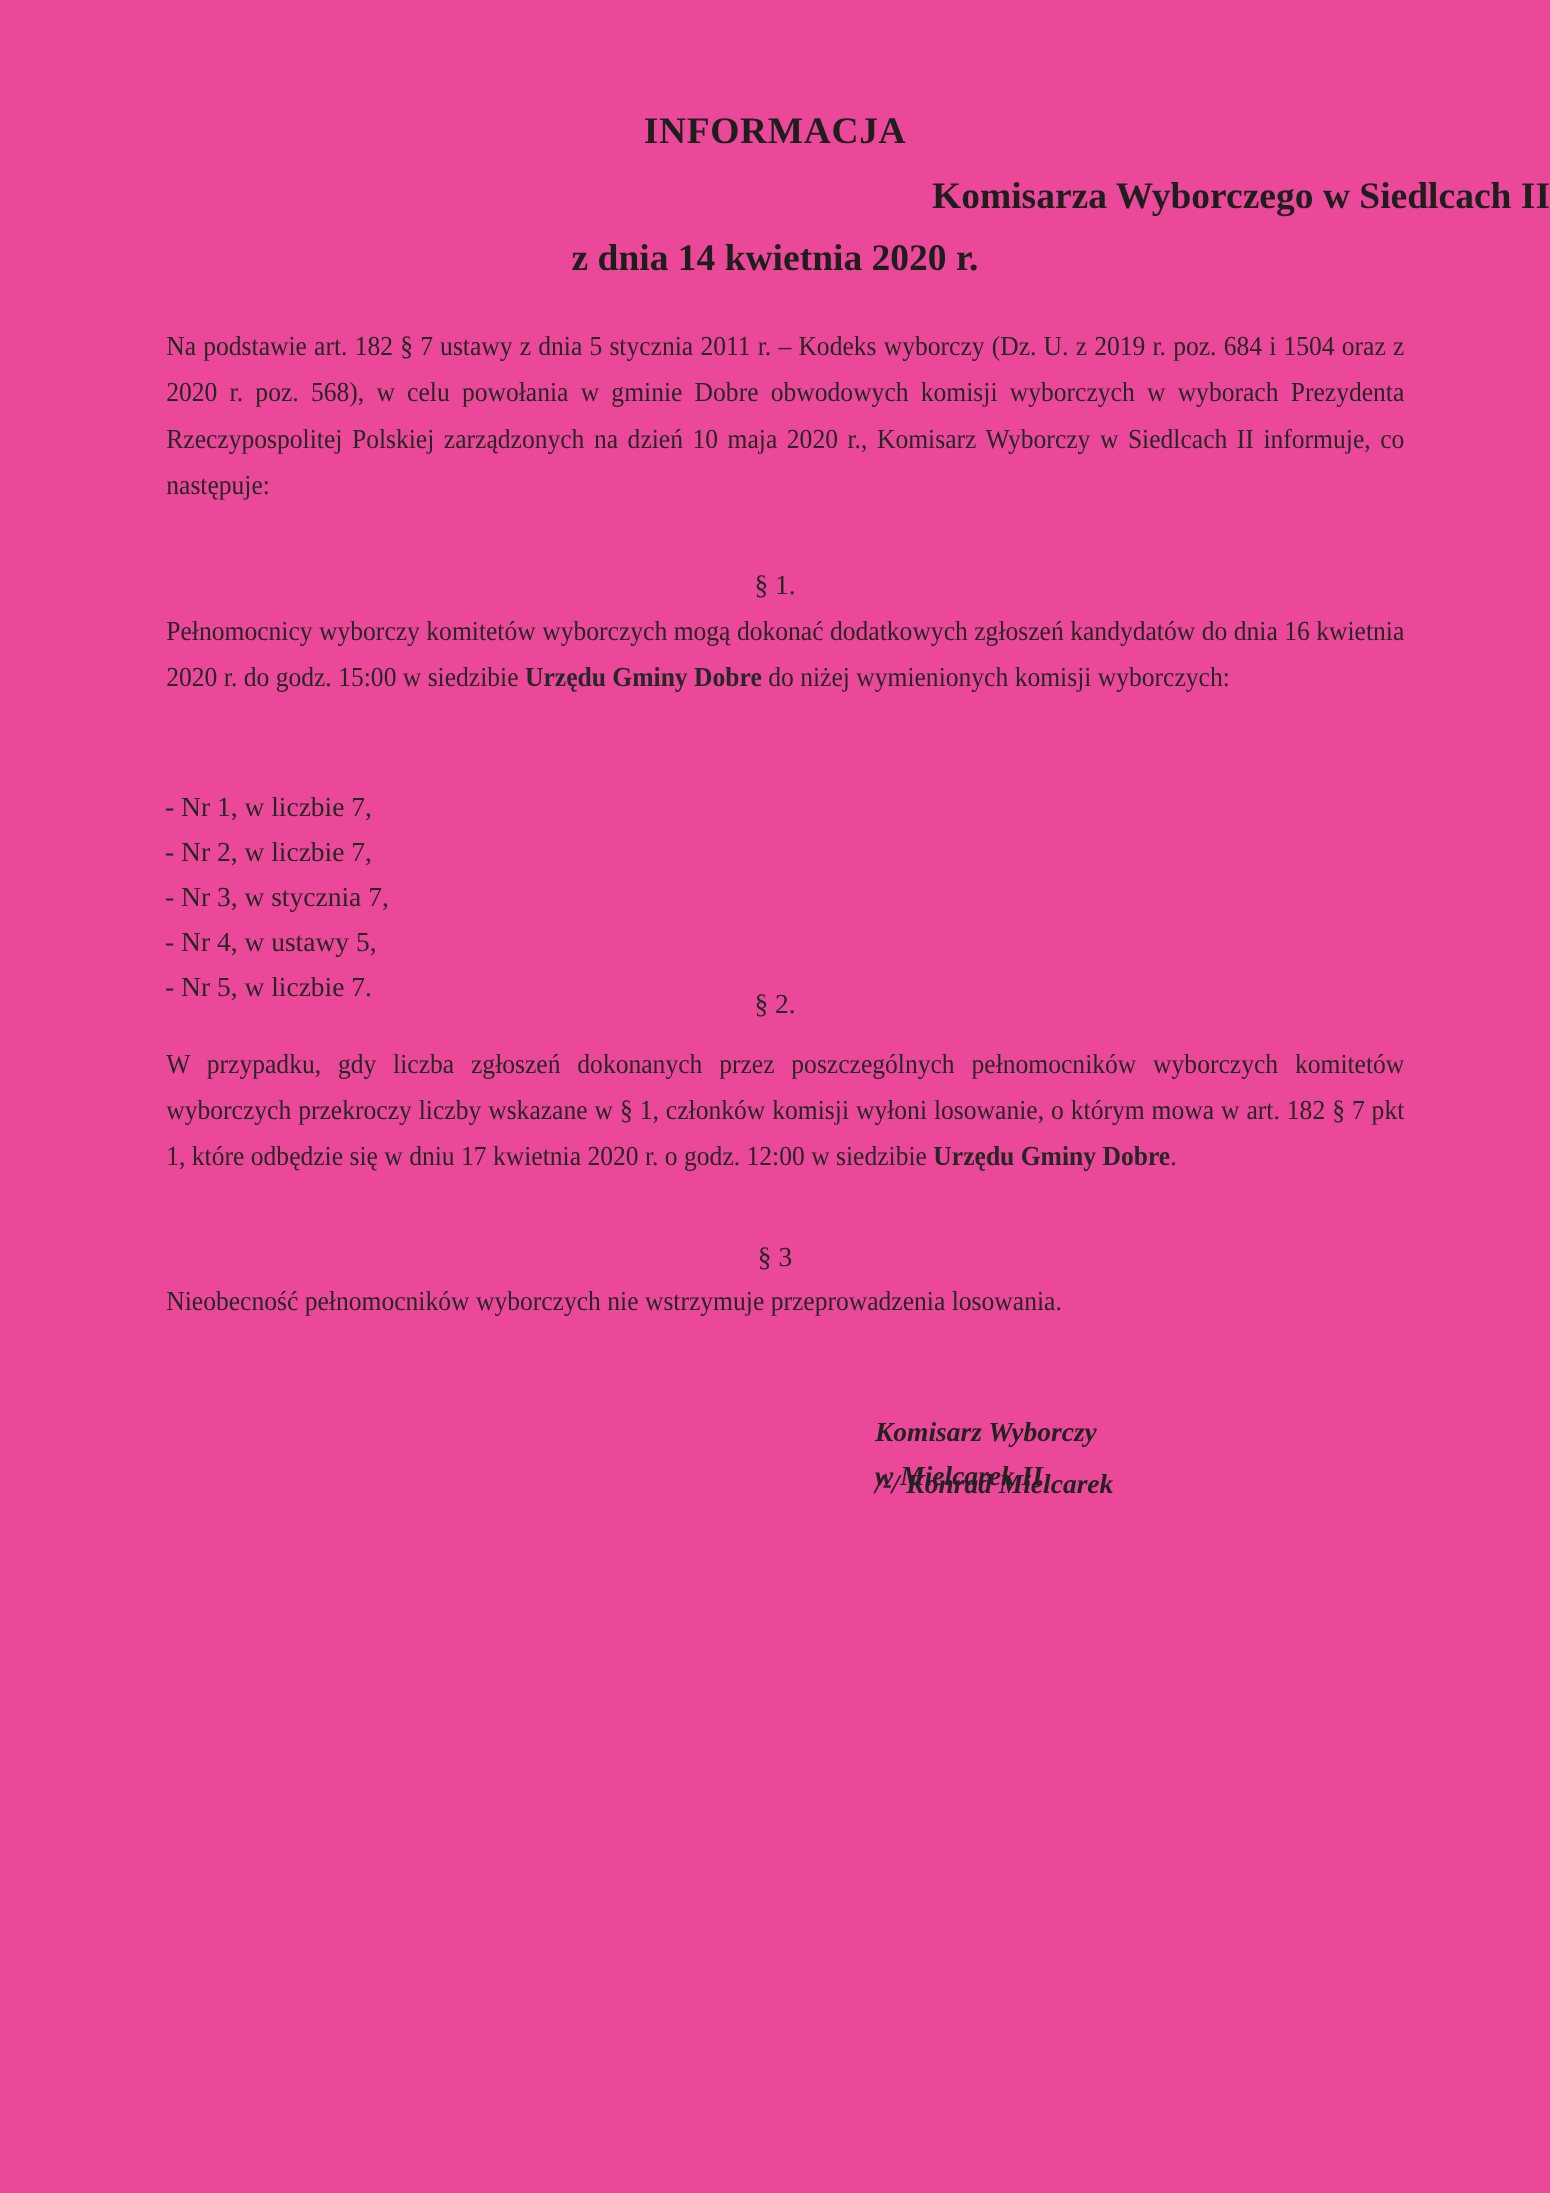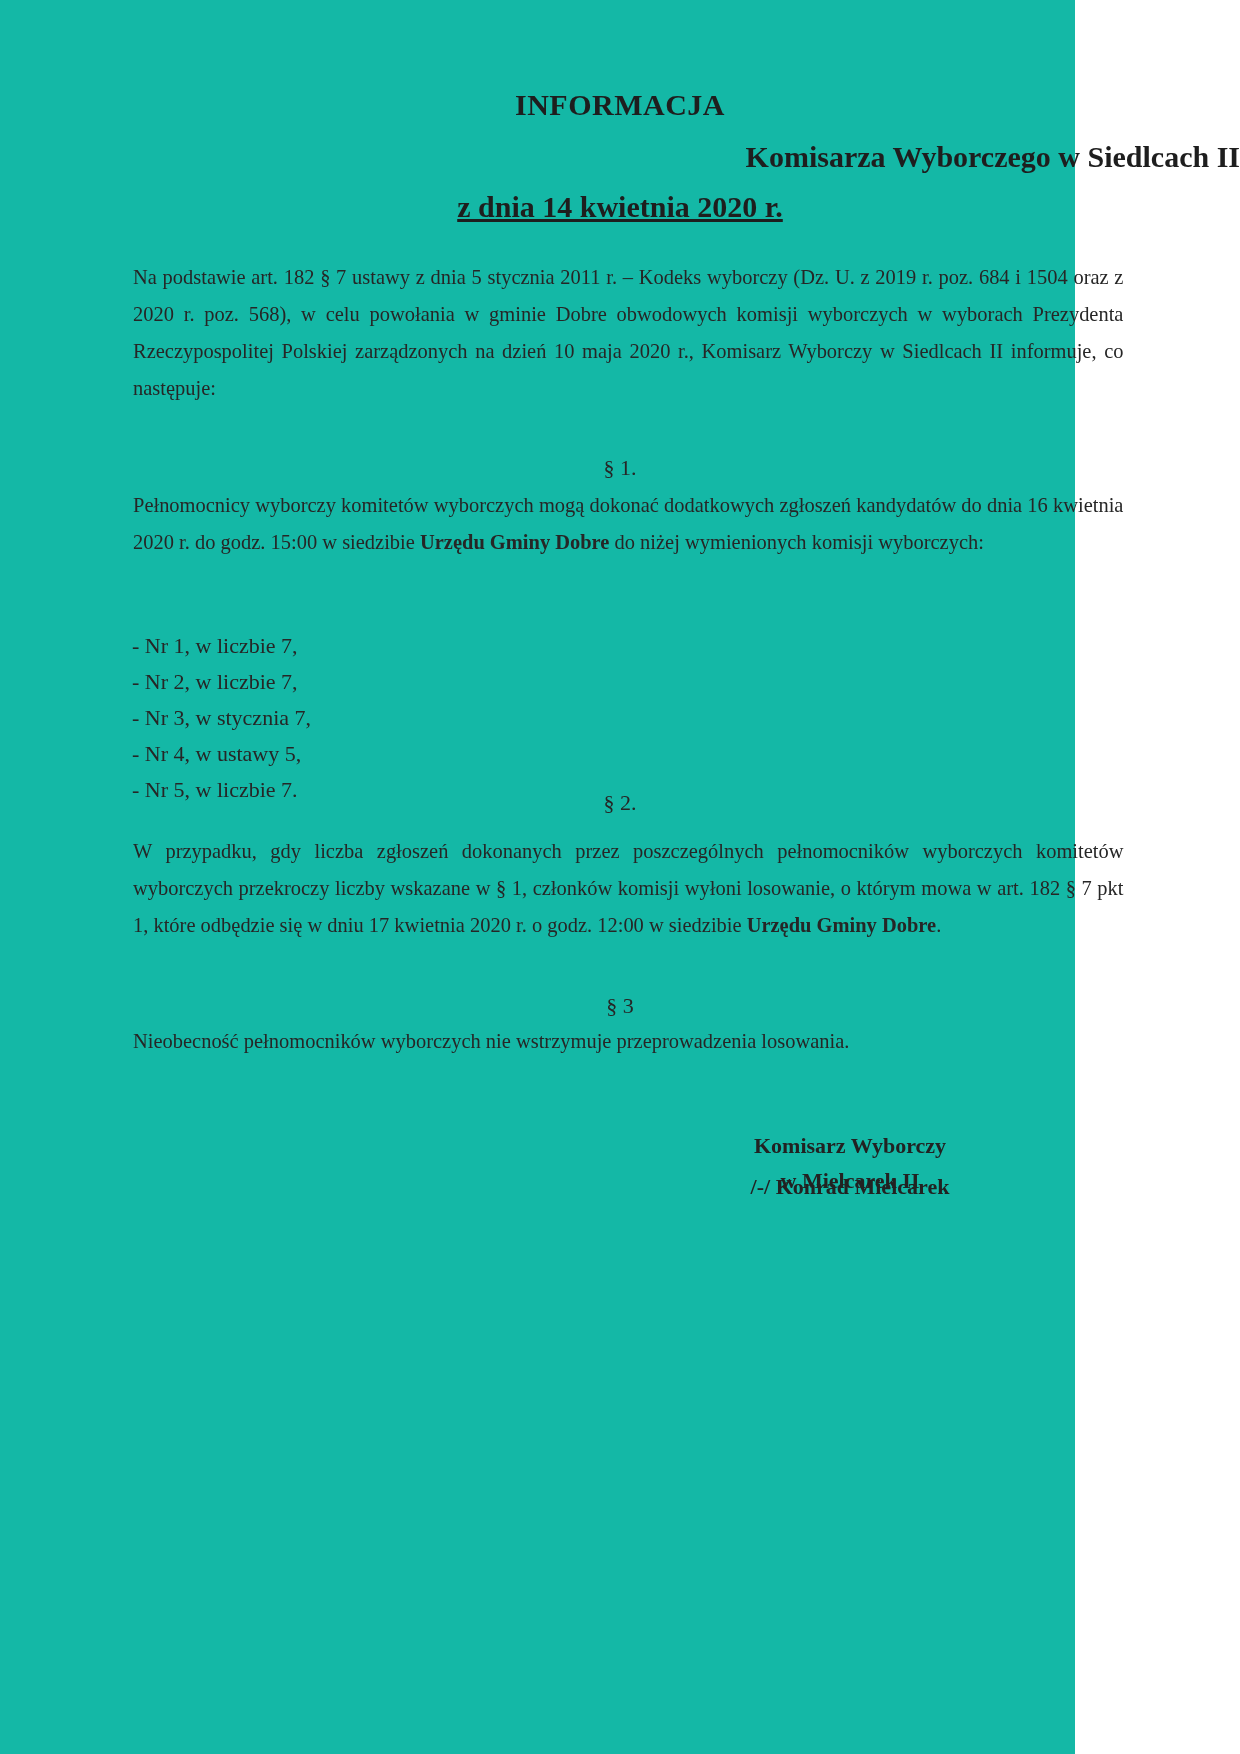--- a/index.html
+++ b/index.html
@@ -1,38 +1,38 @@
 <!DOCTYPE html>
 <html><head>
 <meta charset="utf-8">
 <style>
   html, body { margin: 0; padding: 0; background: #ffffff; }
   body {
     width: 1240px; height: 1754px; position: relative; overflow: hidden;
     font-family: "Liberation Serif", serif; color: #1e1e1e;
   }
-  .page { position: absolute; left: 0; top: 0; width: 1075px; height: 1754px; background: #14b8a6; }
+  .page { position: absolute; left: 0; top: 0; width: 1240px; height: 1754px; background: #ec4899; }
   .title { position: absolute; left: 0; width: 1240px; text-align: center; font-weight: bold; }
   .t1 { top: 88px; font-size: 30px; letter-spacing: 0.5px; }
   .t2 { top: 140px; font-size: 30px; text-align: right; }
-  .t3 { top: 190px; font-size: 30px; text-decoration: underline; }
+  .t3 { top: 190px; font-size: 30px; }
   .para {
     position: absolute; left: 133px; width: 990px; font-size: 22px; line-height: 37px;
     text-align: justify; color: #262626;
   }
   .p-intro { top: 258px; transform: scaleX(0.93); transform-origin: left top; width: 1065px; }
   .sec { position: absolute; left: 0; width: 1240px; text-align: center; font-size: 22px; color: #262626; }
   .s1 { top: 455px; }
   .p1 { top: 486px; transform: scaleX(0.93); transform-origin: left top; width: 1065px; }
   .list { position: absolute; left: 132px; top: 600px; font-size: 22px; line-height: 36px; color: #262626; margin-top: 28px; }
   .s2 { top: 790px; }
   .p2 { top: 832px; transform: scaleX(0.93); transform-origin: left top; width: 1065px; }
   .s3 { top: 993px; }
   .p3 { top: 1022px; transform: scaleX(0.93); transform-origin: left top; width: 1065px; }
-  .sig { position: absolute; left: 700px; width: 300px; text-align: center; font-weight: bold; font-size: 22px; color: #222; }
+  .sig { position: absolute; left: 700px; width: 300px; text-align: left; font-weight: bold; font-size: 22px; color: #222; font-style: italic; }
   .sig1 { top: 1133px; }
   .sig2 { top: 1168px; }
   .sig3 { top: 1174px; }
   b { font-weight: bold; }
 </style>
 </head>
 <body>
 
 <div class="page">
   <div class="title t1">INFORMACJA</div>

